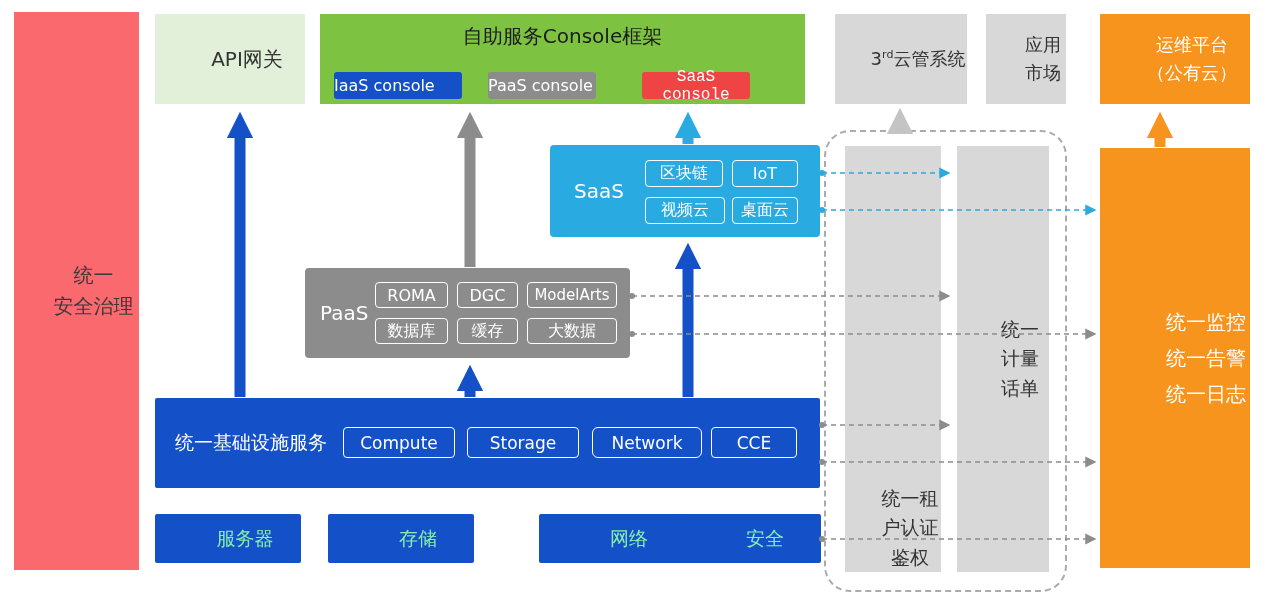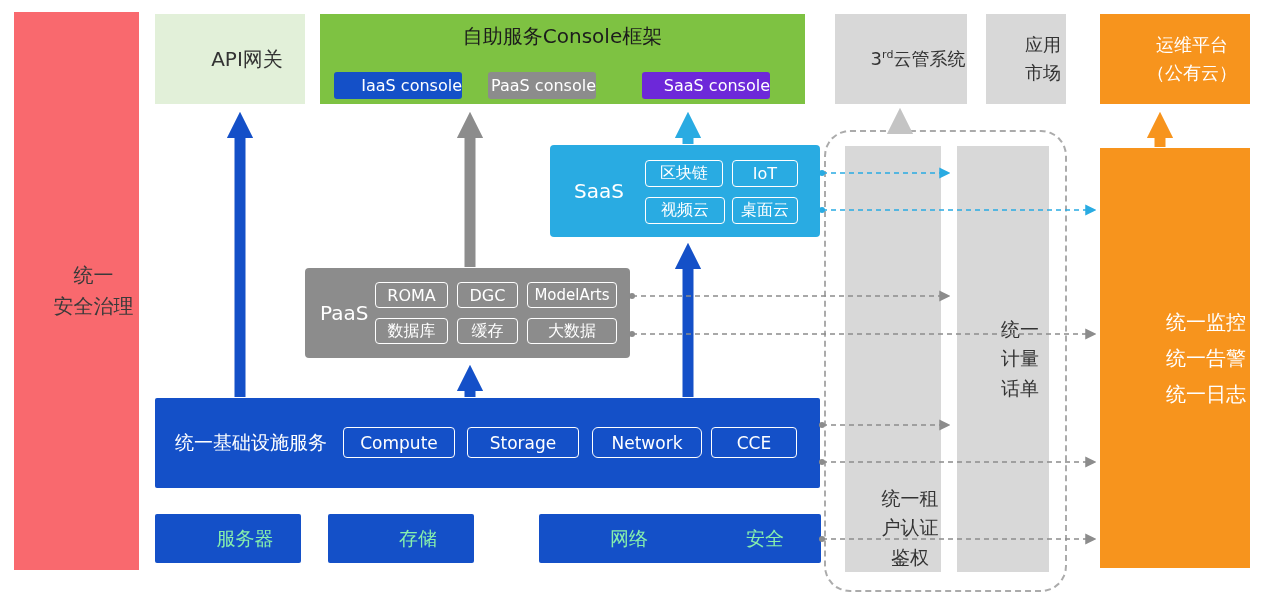--- a/index.html
+++ b/index.html
@@ -26,24 +26,24 @@
   }
   .pre { white-space: pre-line; line-height: 1.55; }
 
   
   .security-bar { left: 14px; top: 12px; width: 125px; height: 558px; background: #F9696E; color: #3a3a3a; font-size: 20px; }
 
   
   .api-gateway { left: 155px; top: 14px; width: 150px; height: 90px; background: #E2F0D9; font-size: 20px; }
   .console-framework { left: 320px; top: 14px; width: 485px; height: 90px; background: #7EC242; }
   .console-title { position: absolute; top: 9px; left: 0; width: 100%; text-align: center; font-size: 20px; color: #1c1c1c; }
-  .console-sub { position: absolute; top: 58px; height: 27px; display: flex; align-items: center; justify-content: flex-end; color: #fff; font-size: 16px; border-radius: 3px; }
+  .console-sub { position: absolute; top: 58px; height: 27px; display: flex; align-items: center; justify-content: flex-start; color: #fff; font-size: 16px; border-radius: 3px; }
   .console-iaas { left: 14px;  width: 128px; background: #1450C8; }
   .console-paas { left: 168px; width: 108px; background: #8C8C8C; }
-  .console-saas { left: 322px; width: 128px; background: #6d28d9; }
+  .console-saas { left: 322px; width: 108px; background: #ef4444; font-family: Liberation Mono, monospace; }
   .third-party { left: 835px; top: 14px; width: 132px; height: 90px; background: #D8D8D8; font-size: 18px; }
   .third-party sup { font-size: 11px; }
   .app-market { left: 986px; top: 14px; width: 80px; height: 90px; background: #D8D8D8; font-size: 18px; }
   .ops-platform { left: 1100px; top: 14px; width: 150px; height: 90px; background: #F7941D; color: #fff; font-size: 18px; }
 
   
   .saas-box { left: 550px; top: 145px; width: 270px; height: 92px; background: #29ABE2; border-radius: 4px; }
   .block-label { position: absolute; left: 24px; top: 50%; transform: translateY(-50%); color: #fff; font-size: 20px; }
   .chip { position: absolute; display: flex; align-items: center; justify-content: center; border: 1.5px solid #fff; border-radius: 4px; color: #fff; font-size: 16px; }
   .saas-c1 { left: 95px;  top: 15px; width: 78px; height: 27px; }

